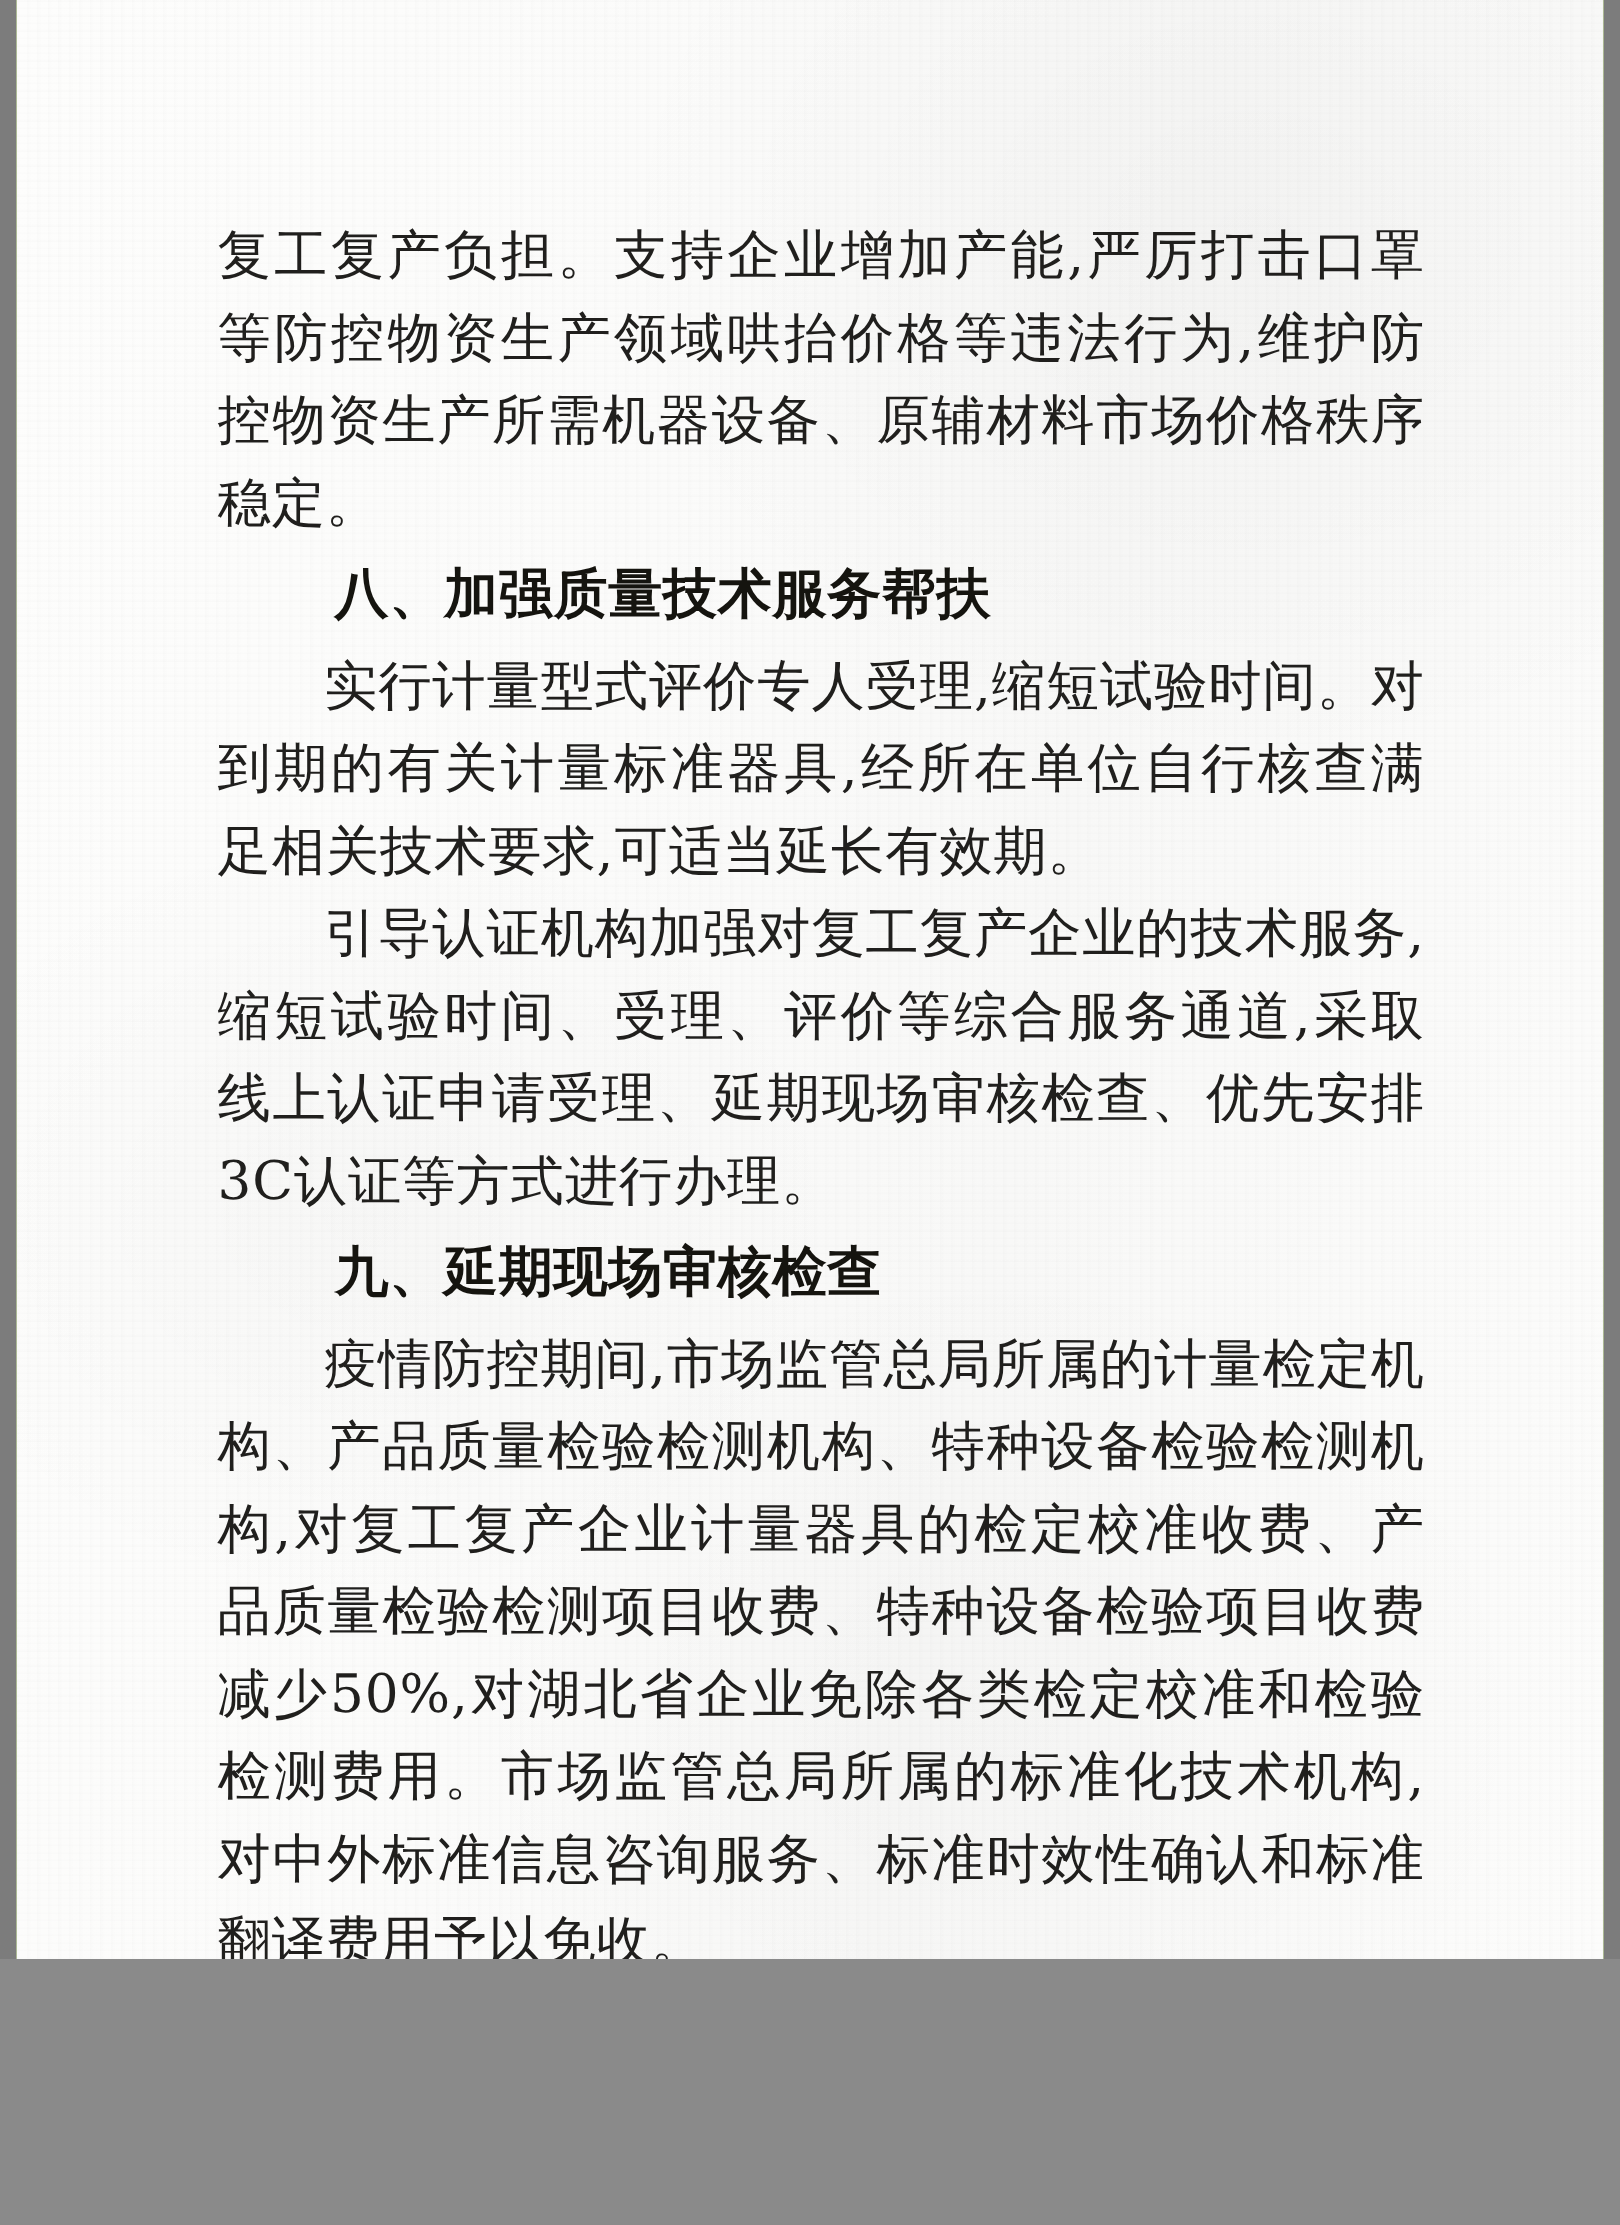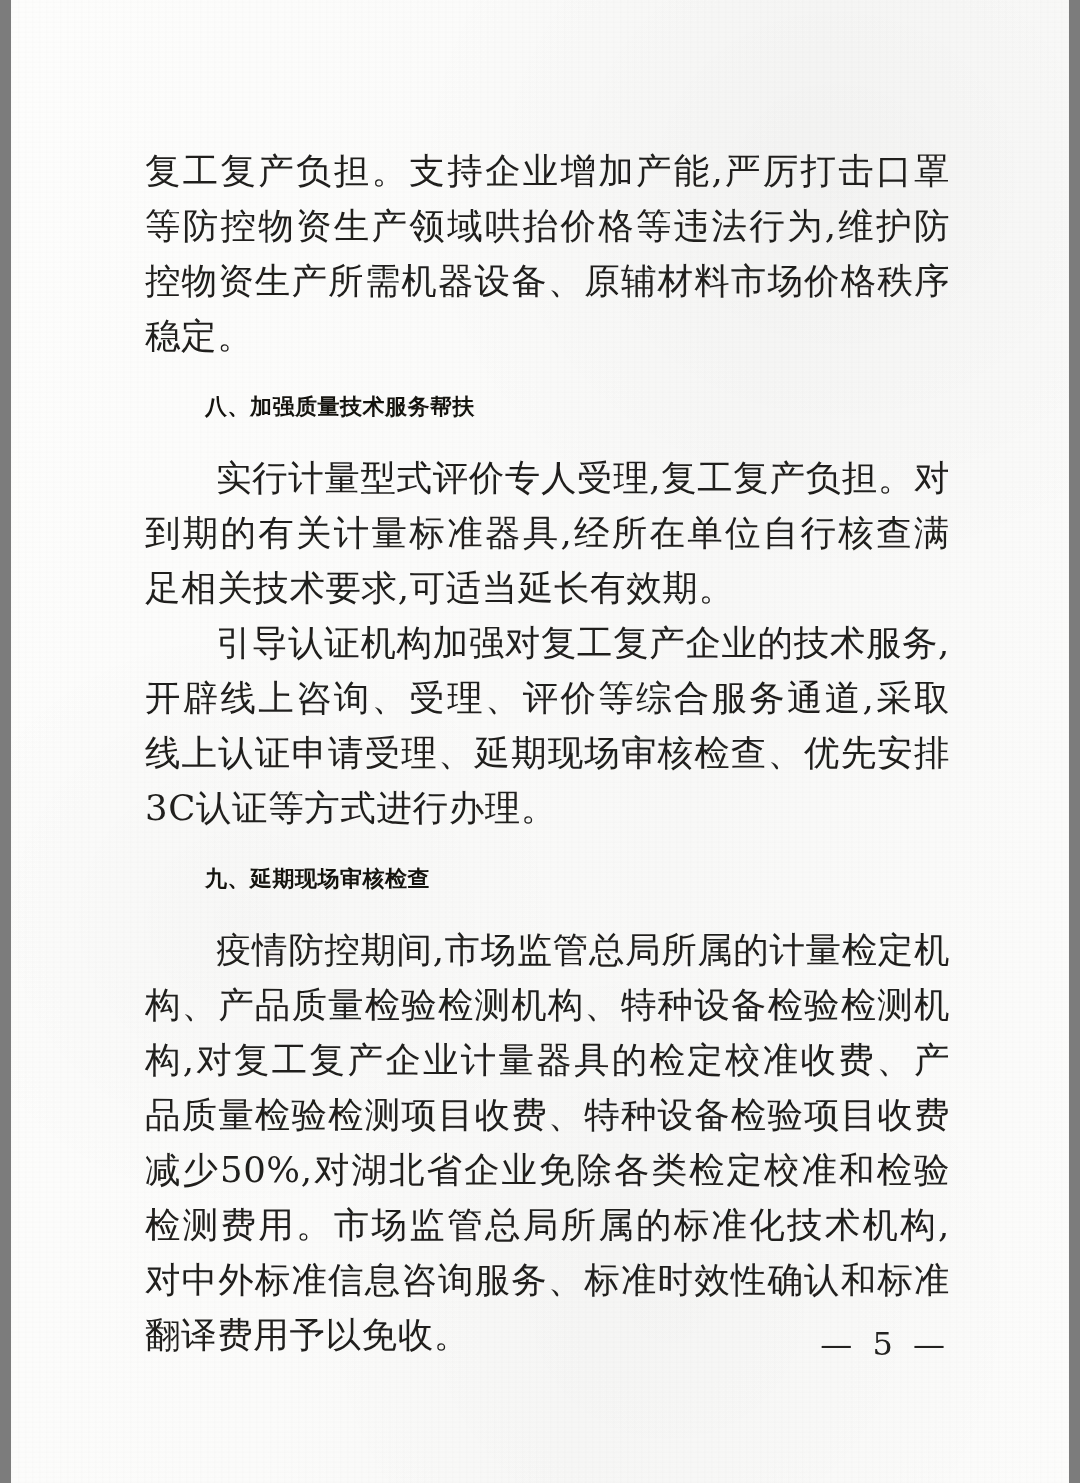--- a/index.html
+++ b/index.html
@@ -3,21 +3,21 @@
 <meta charset="utf-8">
 <style>
   html, body {
     margin: 0;
     padding: 0;
     background: #8a8a8a;
   }
   #page {
     position: relative;
     width: 1080px;
-    height: 1483px;
+    height: 1306px;
     overflow: hidden;
     background: #bef264;
     font-family: "DejaVu Serif", "Liberation Serif", serif;
   }
   
   .scan-edge {
     position: absolute;
     top: 0;
     bottom: 0;
     width: 11px;
@@ -68,23 +68,23 @@
     text-align: justify;
     text-justify: inter-character;
     word-break: break-all;
     font-weight: 400;
     -webkit-font-smoothing: antialiased;
   }
   .para.indent { text-indent: 2em; }
 
   
   .heading {
-    margin: 16px;
+    margin: 6px;
     font-family: "DejaVu Sans", "Liberation Sans", sans-serif;
-    font-size: 22px;
+    font-size: 36px;
     line-height: 55px;
     font-weight: 700;
     letter-spacing: 0.5px;
     color: #15140f;
     text-indent: 2em;
   }
 
   .footer {
     position: absolute;
     right: 130px;
@@ -105,21 +105,21 @@
 <div id="page">
 
   <div class="paper"></div>
 
   <div class="scan-edge left"></div>
   <div class="scan-edge right"></div>
 
   <div class="content inkblur" id="doc-body">
       <p class="para">复工复产负担。支持企业增加产能,严厉打击口罩等防控物资生产领域哄抬价格等违法行为,维护防控物资生产所需机器设备、原辅材料市场价格秩序稳定。</p>
       <p class="heading">八、加强质量技术服务帮扶</p>
-      <p class="para indent">实行计量型式评价专人受理,复工复产负担。对到期的有关计量标准器具,经所在单位自行核查满足相关技术要求,可适当延长有效期。</p>
-      <p class="para indent">引导认证机构加强对复工复产企业的技术服务,开辟线上咨询、受理、评价等综合服务通道,采取线上认证申请受理、延期现场审核检查、优先安排3C认证等方式进行办理。</p>
+      <p class="para indent">实行计量型式评价专人受理,缩短试验时间。对到期的有关计量标准器具,经所在单位自行核查满足相关技术要求,可适当延长有效期。</p>
+      <p class="para indent">引导认证机构加强对复工复产企业的技术服务,缩短试验时间、受理、评价等综合服务通道,采取线上认证申请受理、延期现场审核检查、优先安排3C认证等方式进行办理。</p>
       <p class="heading">九、延期现场审核检查</p>
       <p class="para indent">疫情防控期间,市场监管总局所属的计量检定机构、产品质量检验检测机构、特种设备检验检测机构,对复工复产企业计量器具的检定校准收费、产品质量检验检测项目收费、特种设备检验项目收费减少50%,对湖北省企业免除各类检定校准和检验检测费用。市场监管总局所属的标准化技术机构,对中外标准信息咨询服务、标准时效性确认和标准翻译费用予以免收。</p>
     </div>
 
   <div class="footer inkblur">— 5 —</div>
 
 </div>
 
 </body></html>

